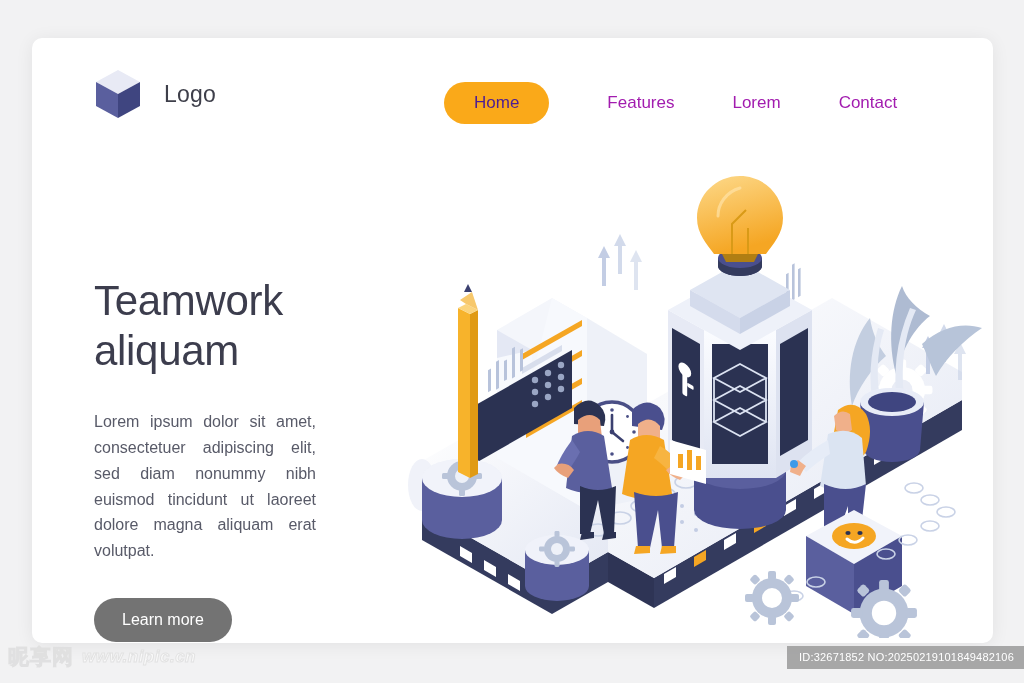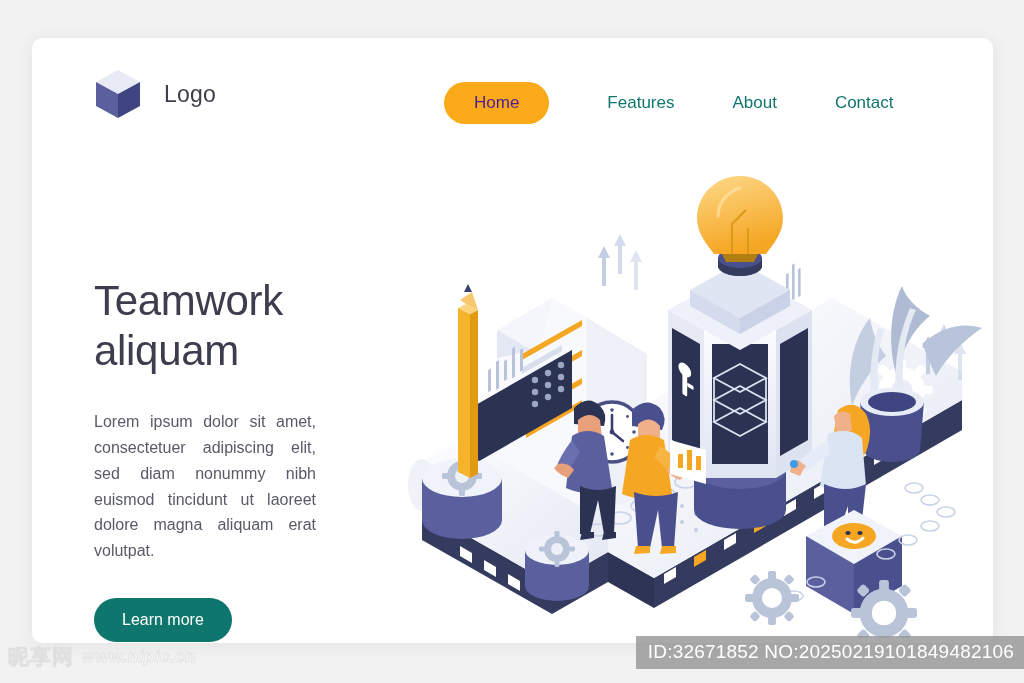--- a/index.html
+++ b/index.html
@@ -34,21 +34,21 @@
   .brand-mark { width: 48px; height: 52px; display: block; }
   .brand-name {
     font-size: 23px; color: #3e3f4a; letter-spacing: .2px;
   }
 
   .nav {
     position: absolute; left: 420px; top: 44px;
     display: flex; align-items: center;
   }
   .nav-item {
-    font-size: 17px; color: #0f766e;
+    font-size: 17px; color: #a21caf;
     padding: 11px 0; margin-right: 58px;
     cursor: pointer; white-space: nowrap;
   }
   .nav-item:last-child { margin-right: 8px; }
   .nav-item.active {
     background: #faa919; color: #4c1d95;
     border-radius: 22px; padding: 11px 30px;
     margin-left: -8px;
   }
 
@@ -59,21 +59,21 @@
     color: #3c3d4d; letter-spacing: -0.3px;
   }
   .lede {
     margin-top: 32px;
     font-size: 16px; line-height: 1.62;
     color: #585a68; text-align: justify; width: 222px;
   }
   .cta {
     margin-top: 34px;
     display: inline-block;
-    background: #0f766e; color: #ffffff;
+    background: #737373; color: #ffffff;
     font-size: 16px; padding: 13px 28px;
     border: none; border-radius: 24px; cursor: pointer;
     font-family: "Liberation Sans", sans-serif;
   }
 
   
   .hero {
     position: absolute; left: 370px; top: 120px;
     width: 600px; height: 480px;
   }
@@ -91,21 +91,21 @@
     letter-spacing: 1px;
   }
   .wm-url {
     font-size: 17px; font-style: italic; font-weight: bold;
     color: #fbfbfb; -webkit-text-stroke: 1px #e0e0e0;
     letter-spacing: .5px;
   }
   .wm-id {
     position: absolute; right: 0; bottom: 14px;
     background: rgba(150,150,150,0.82);
-    color: #ffffff; font-size: 19px;
+    color: #ffffff; font-size: 11px;
     padding: 5px 10px 6px 12px;
     letter-spacing: .2px; white-space: nowrap;
   }
 </style>
 </head>
 <body>
 
 <div id="root">
 
   <div class="card">
@@ -117,21 +117,21 @@
           <polygon points="24,2 46,14 24,26 2,14" fill="#e8eaf5"></polygon>
           <polygon points="2,14 24,26 24,50 2,38" fill="#5a5f9e"></polygon>
           <polygon points="46,14 46,38 24,50 24,26" fill="#3f4580"></polygon>
         </svg>
         <span class="brand-name">Logo</span>
       </div>
 
       <nav class="nav">
         <div class="nav-item active">Home</div>
         <div class="nav-item">Features</div>
-        <div class="nav-item">About</div>
+        <div class="nav-item">Lorem</div>
         <div class="nav-item">Contact</div>
       </nav>
     </div>
 
     <div class="copy">
       <h1 class="headline">
         <span>Teamwork</span><br>
         <span>aliquam</span>
       </h1>
       <p class="lede">Lorem ipsum dolor sit amet, consectetuer adipiscing elit, sed diam nonummy nibh euismod tincidunt ut laoreet dolore magna aliquam erat volutpat.</p>

